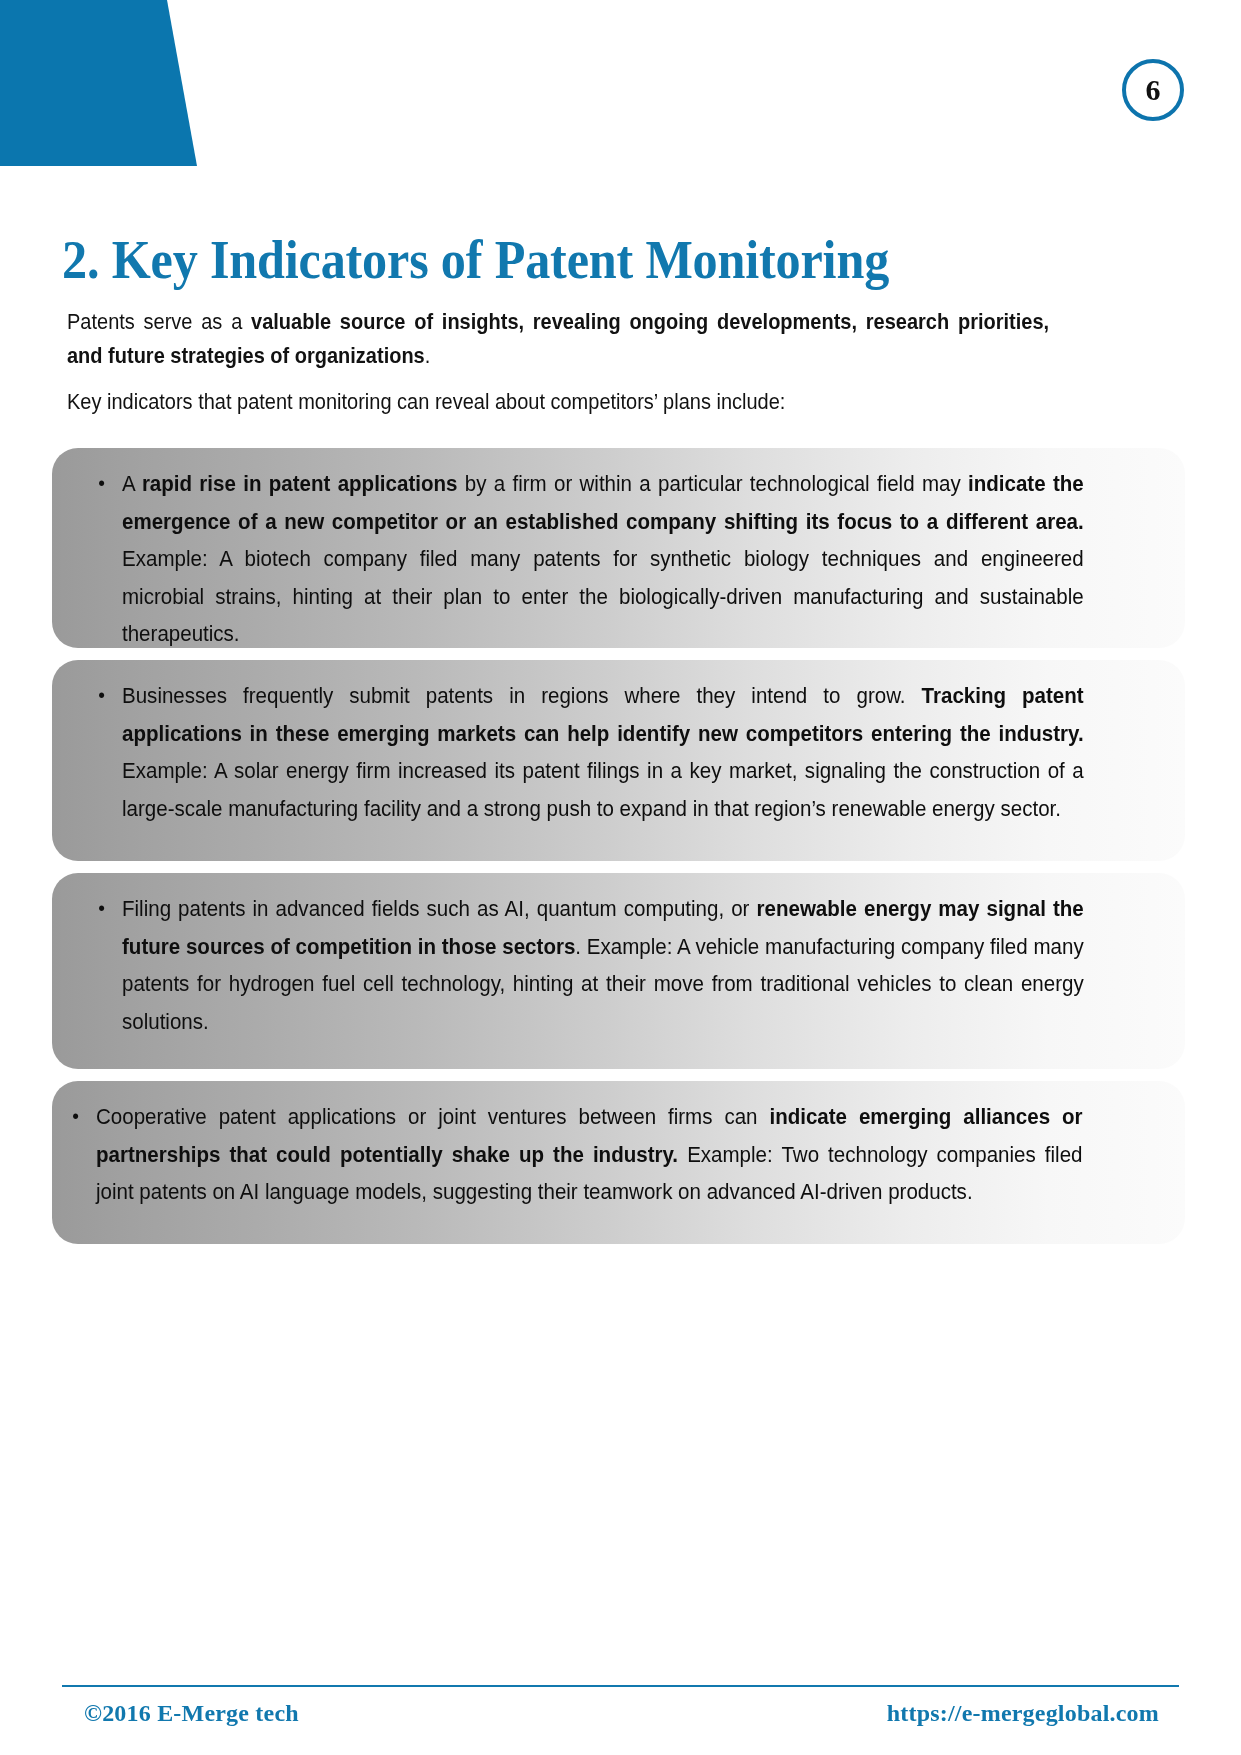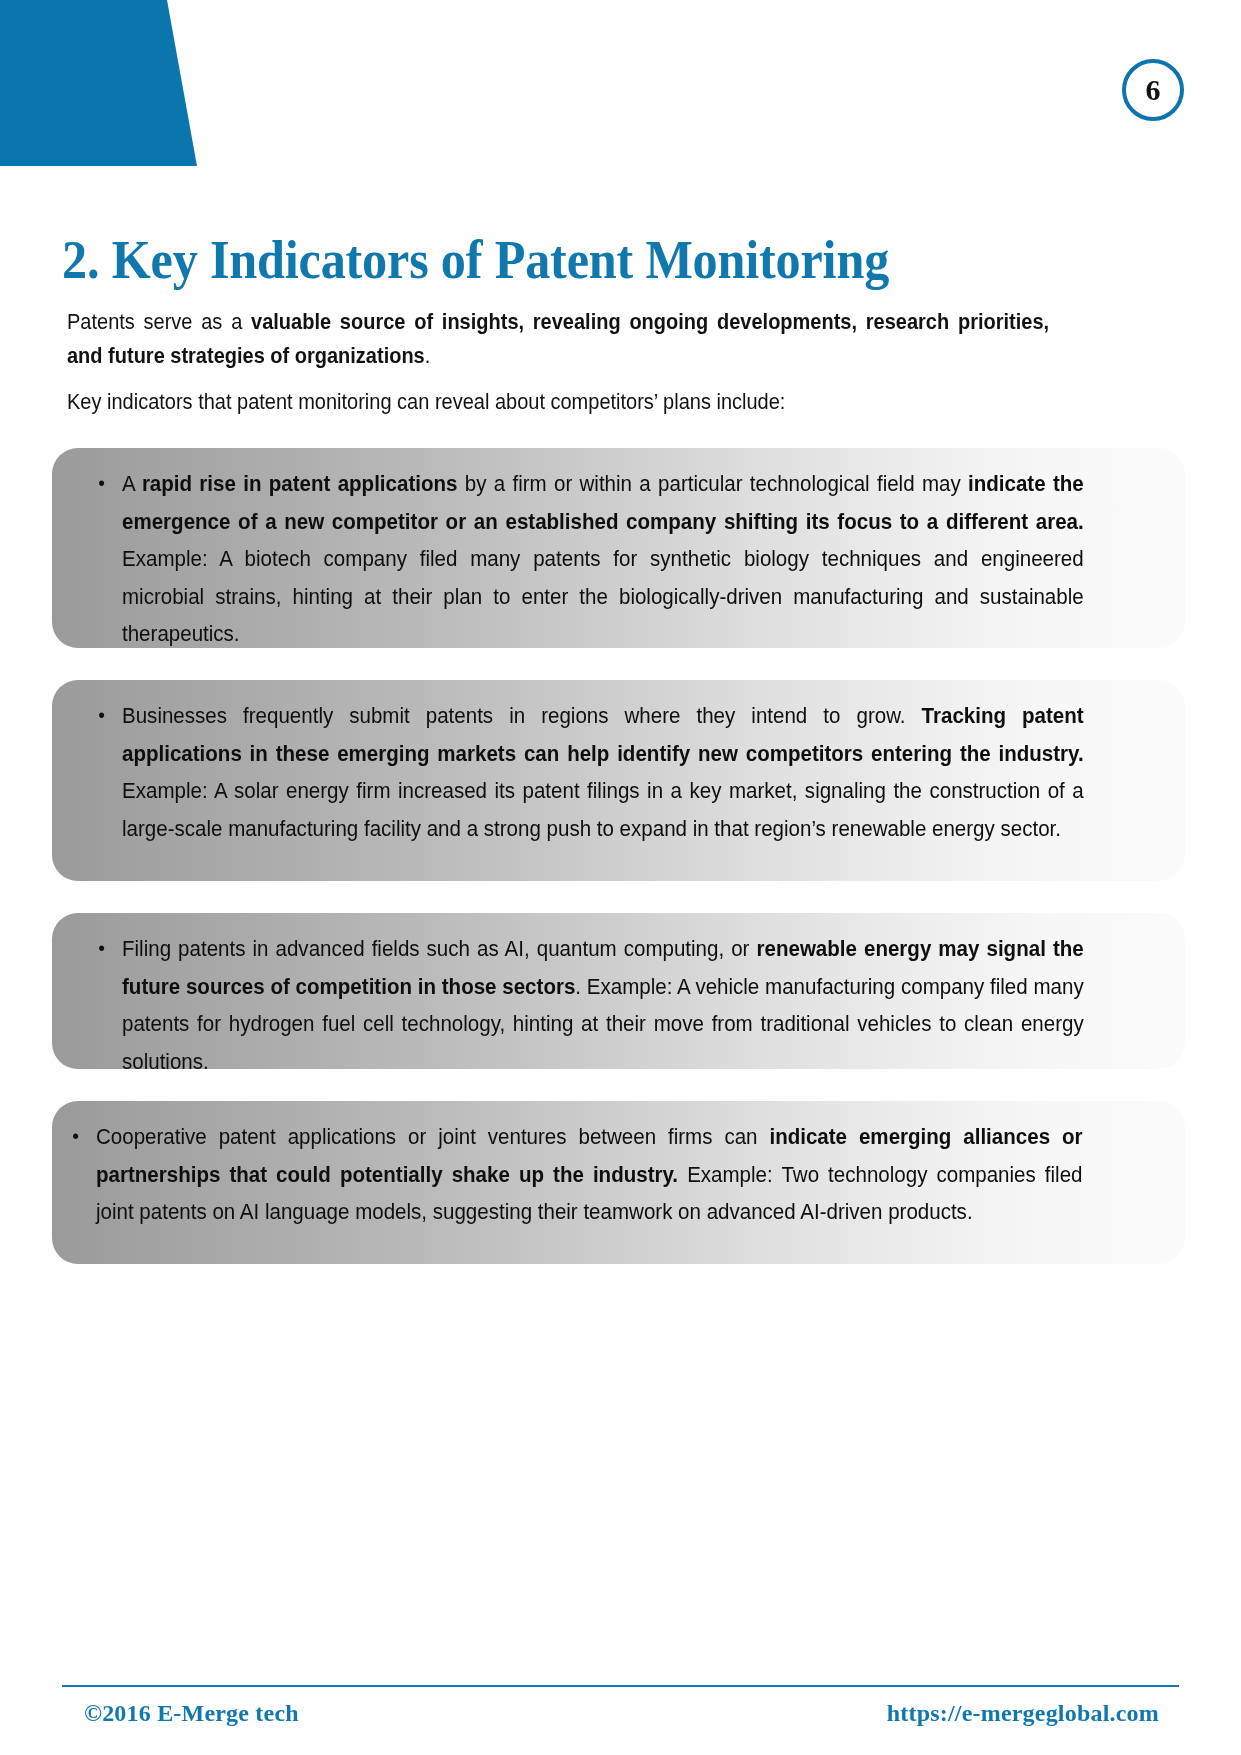--- a/index.html
+++ b/index.html
@@ -110,21 +110,21 @@
         #a2a2a2 8%,
         #ababab 18%,
         #b9b9b9 32%,
         #cccccc 48%,
         #dedede 62%,
         #ededed 76%,
         #f7f7f7 88%,
         #fbfbfb 100%);
     box-sizing: border-box;
     padding: 18px 56px 20px 42px;
-    margin-bottom: 32px;
+    margin-bottom: 12px;
     overflow: hidden;
   }
   .card ul {
     margin: 0;
     padding: 0 0 0 28px;
     list-style: none;
   }
   .card li {
     position: relative;
     font-size: 21.5px;
@@ -142,21 +142,21 @@
     top: -1px;
     font-size: 20px;
     line-height: 37.5px;
     color: #0e0e0e;
   }
   .card li .b { font-weight: 700; }
 
   
   #card-1 { height: 200px; }
   #card-2 { height: 201px; }
-  #card-3 { height: 156px; }
+  #card-3 { height: 196px; }
   #card-4 { height: 163px; padding-left: 16px; }
 
   
   .footer-rule {
     position: absolute;
     left: 62px;
     top: 1685px;
     width: 1117px;
     height: 2px;
     background: #1178ae;

